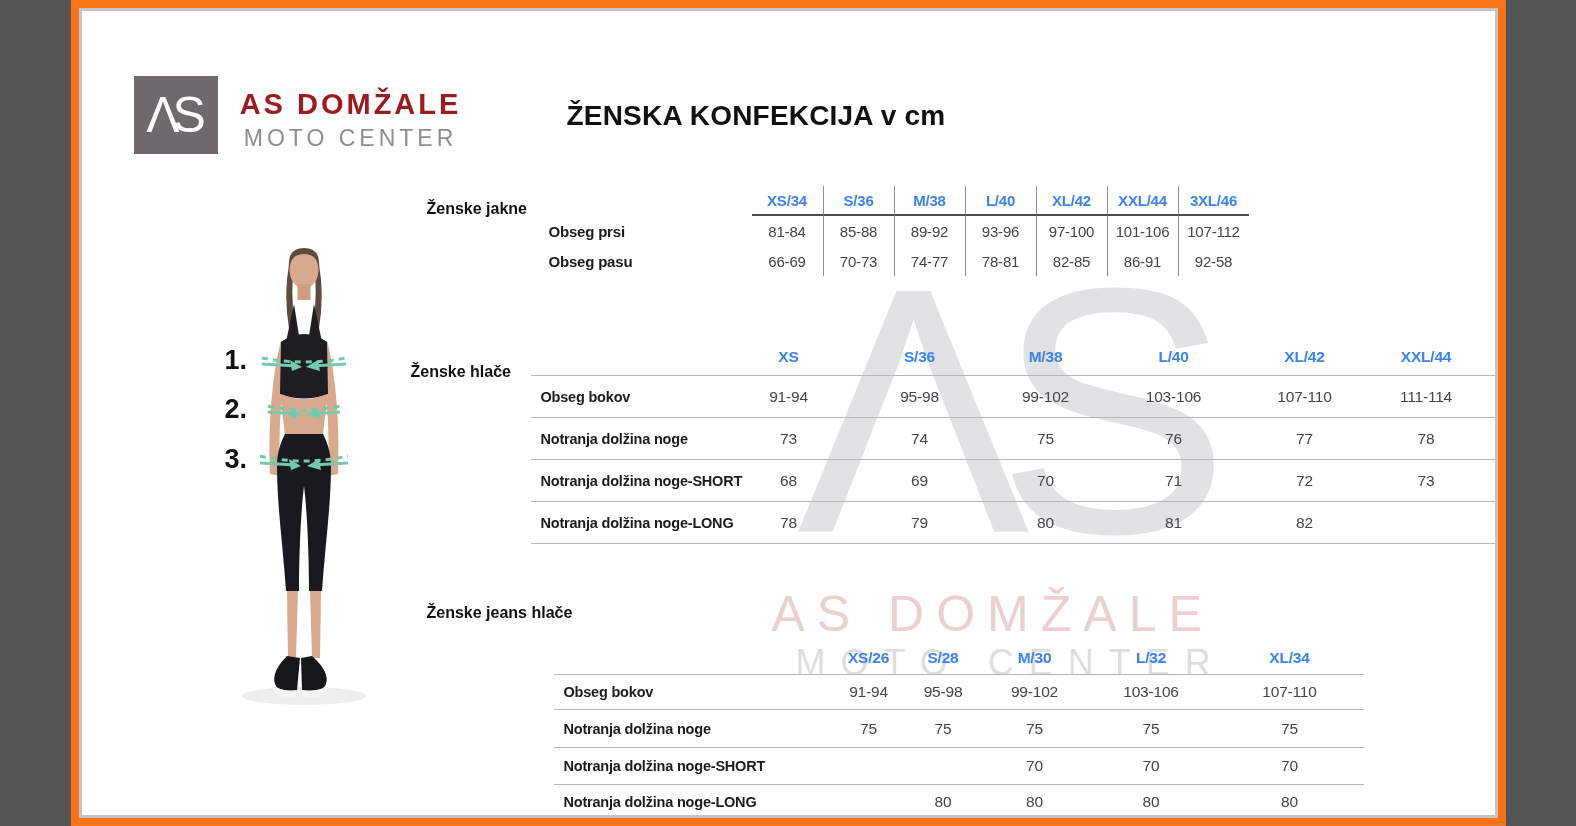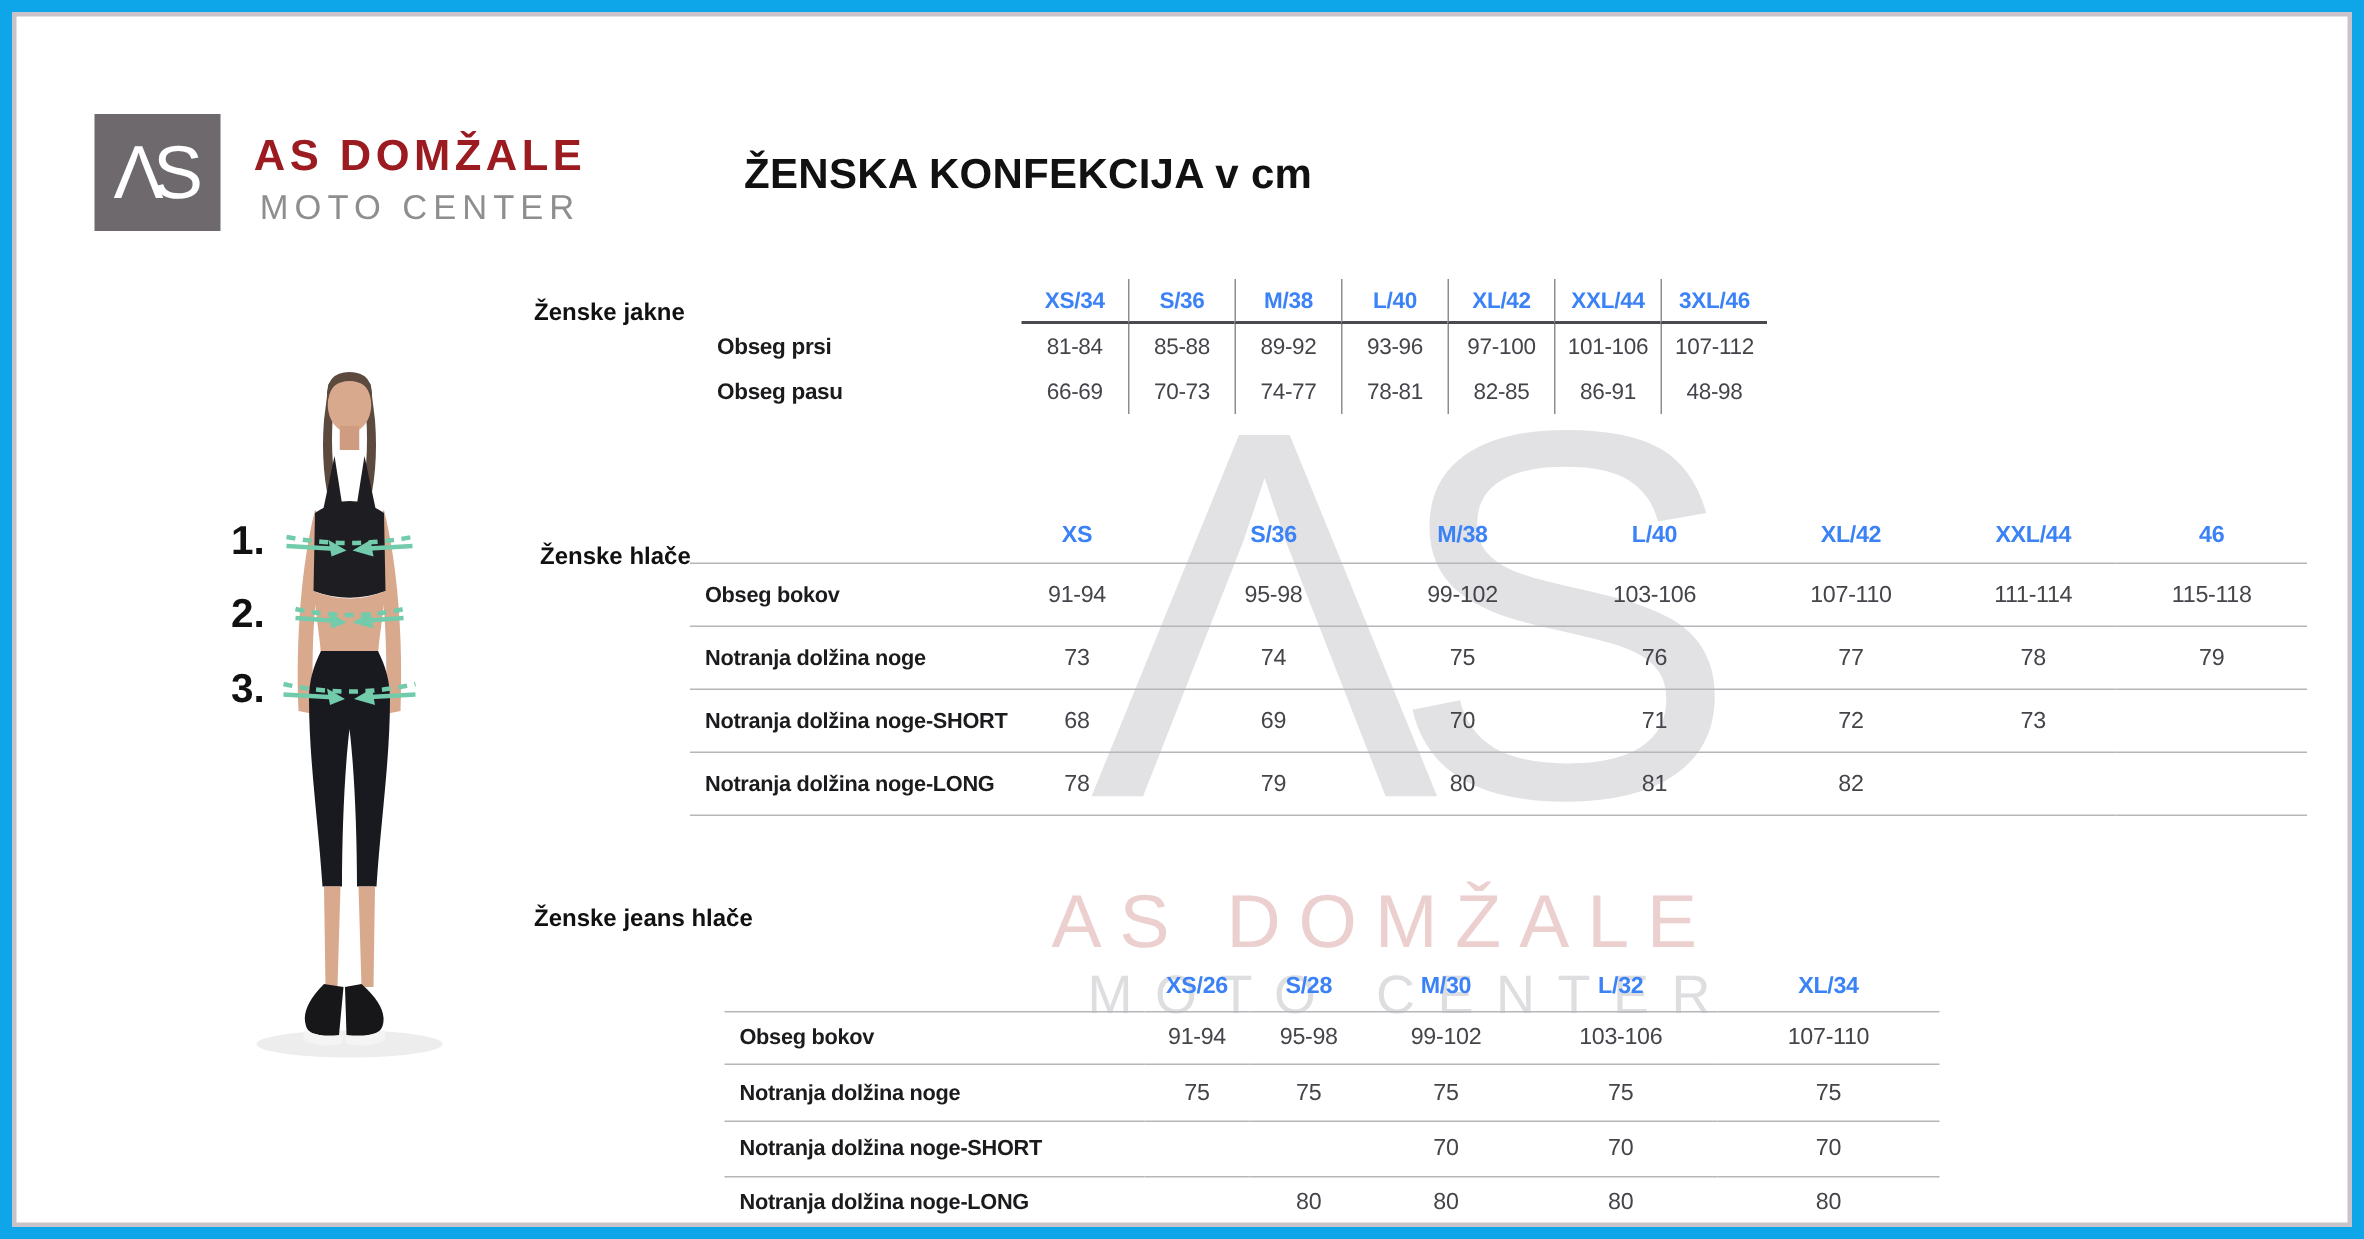--- a/index.html
+++ b/index.html
@@ -1,19 +1,19 @@
 <!DOCTYPE html>
 <html><head>
 <meta charset="utf-8">
 <style>
   html,body{margin:0;padding:0;background:#555;}
   *{box-sizing:border-box;font-family:"Liberation Sans",sans-serif;}
   #stage{
-    position:relative;width:1576px;height:826px;background:#fff;
-    border:8px solid #0ea5e9;overflow:hidden;margin:0 auto;
+    position:relative;width:1435px;height:826px;background:#fff;
+    border:8px solid #f97316;overflow:hidden;margin:0 auto;
   }
   #inner-frame{position:absolute;inset:0;border:3px solid #c9c2c9;pointer-events:none;z-index:9;}
 
   
   #logo{position:absolute;left:55px;top:68px;display:flex;z-index:3;}
   #logo-square{width:84px;height:78px;background:#6d696d;display:flex;align-items:center;justify-content:center;}
   #logo-square .monogram{color:#fff;font-size:50px;font-weight:400;letter-spacing:-7px;line-height:1;padding-right:6px;}
   #brand{position:absolute;left:152px;top:80px;width:240px;text-align:center;}
   #brand-name{font-size:29px;font-weight:bold;color:#9c1b20;letter-spacing:3px;white-space:nowrap;}
   #brand-sub{font-size:23px;color:#8e8e90;letter-spacing:4px;margin-top:4px;white-space:nowrap;}
@@ -35,21 +35,21 @@
   #fig-num-3{left:146px;top:436px;}
 
   
   .size-table{position:absolute;display:grid;z-index:2;}
   .cell{display:flex;align-items:center;justify-content:center;font-size:15px;color:#44444a;letter-spacing:-0.2px;white-space:nowrap;}
   .cell.hcell{font-weight:bold;color:#3b82f6;}
   .cell.label{justify-content:flex-start;font-weight:bold;color:#1b1b1e;}
 
   .table-title{position:absolute;font-size:16px;font-weight:bold;color:#111;z-index:2;white-space:nowrap;margin-top:16px;}
   #title-t0{left:348px;top:176px;}
-  #title-t1{left:352px;top:339px;}
+  #title-t1{left:332px;top:339px;}
   #title-t2{left:348px;top:580px;}
 
   
   #t0{left:455px;top:178px;grid-template-columns:218px repeat(7,71px);grid-auto-rows:30px;}
   #t0 .cell.label{padding-left:15px;text-align:center;}
   #t0 .val{border-left:1px solid #8d8d94;}
   #t0 .val.col0{border-left:none;}
   #t0 .hcell.val{border-bottom:2px solid #4a4a50;}
 
   
@@ -162,21 +162,21 @@
       <div class="cell val rcell col4">97-100</div>
       <div class="cell val rcell col5">101-106</div>
       <div class="cell val rcell col6">107-112</div>
       <div class="cell label rcell">Obseg pasu</div>
       <div class="cell val rcell col0">66-69</div>
       <div class="cell val rcell col1">70-73</div>
       <div class="cell val rcell col2">74-77</div>
       <div class="cell val rcell col3">78-81</div>
       <div class="cell val rcell col4">82-85</div>
       <div class="cell val rcell col5">86-91</div>
-      <div class="cell val rcell col6">48-98</div>
+      <div class="cell val rcell col6">92-58</div>
     </div>
   <div class="size-table" id="t1">
       <div class="cell label hcell"></div>
       <div class="cell val hcell col0">XS</div>
       <div class="cell val hcell col1">S/36</div>
       <div class="cell val hcell col2">M/38</div>
       <div class="cell val hcell col3">L/40</div>
       <div class="cell val hcell col4">XL/42</div>
       <div class="cell val hcell col5">XXL/44</div>
       <div class="cell val hcell col6">46</div>

